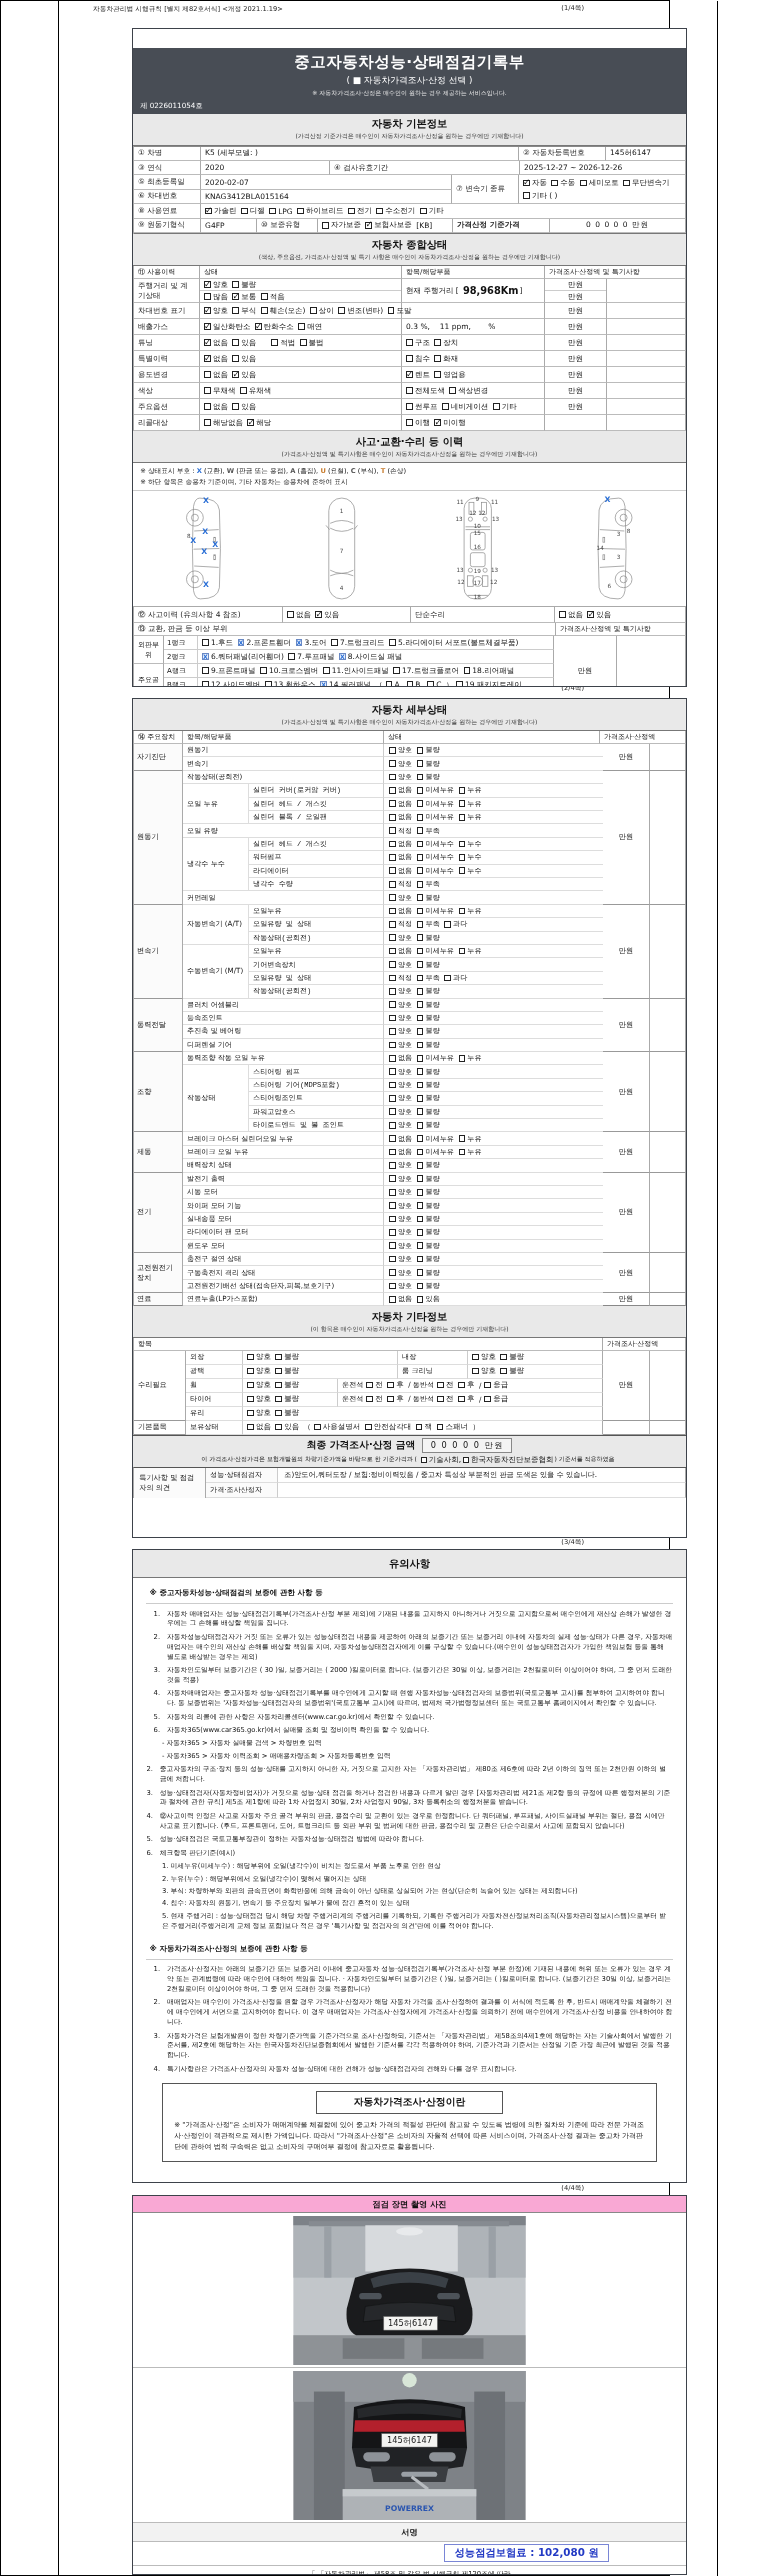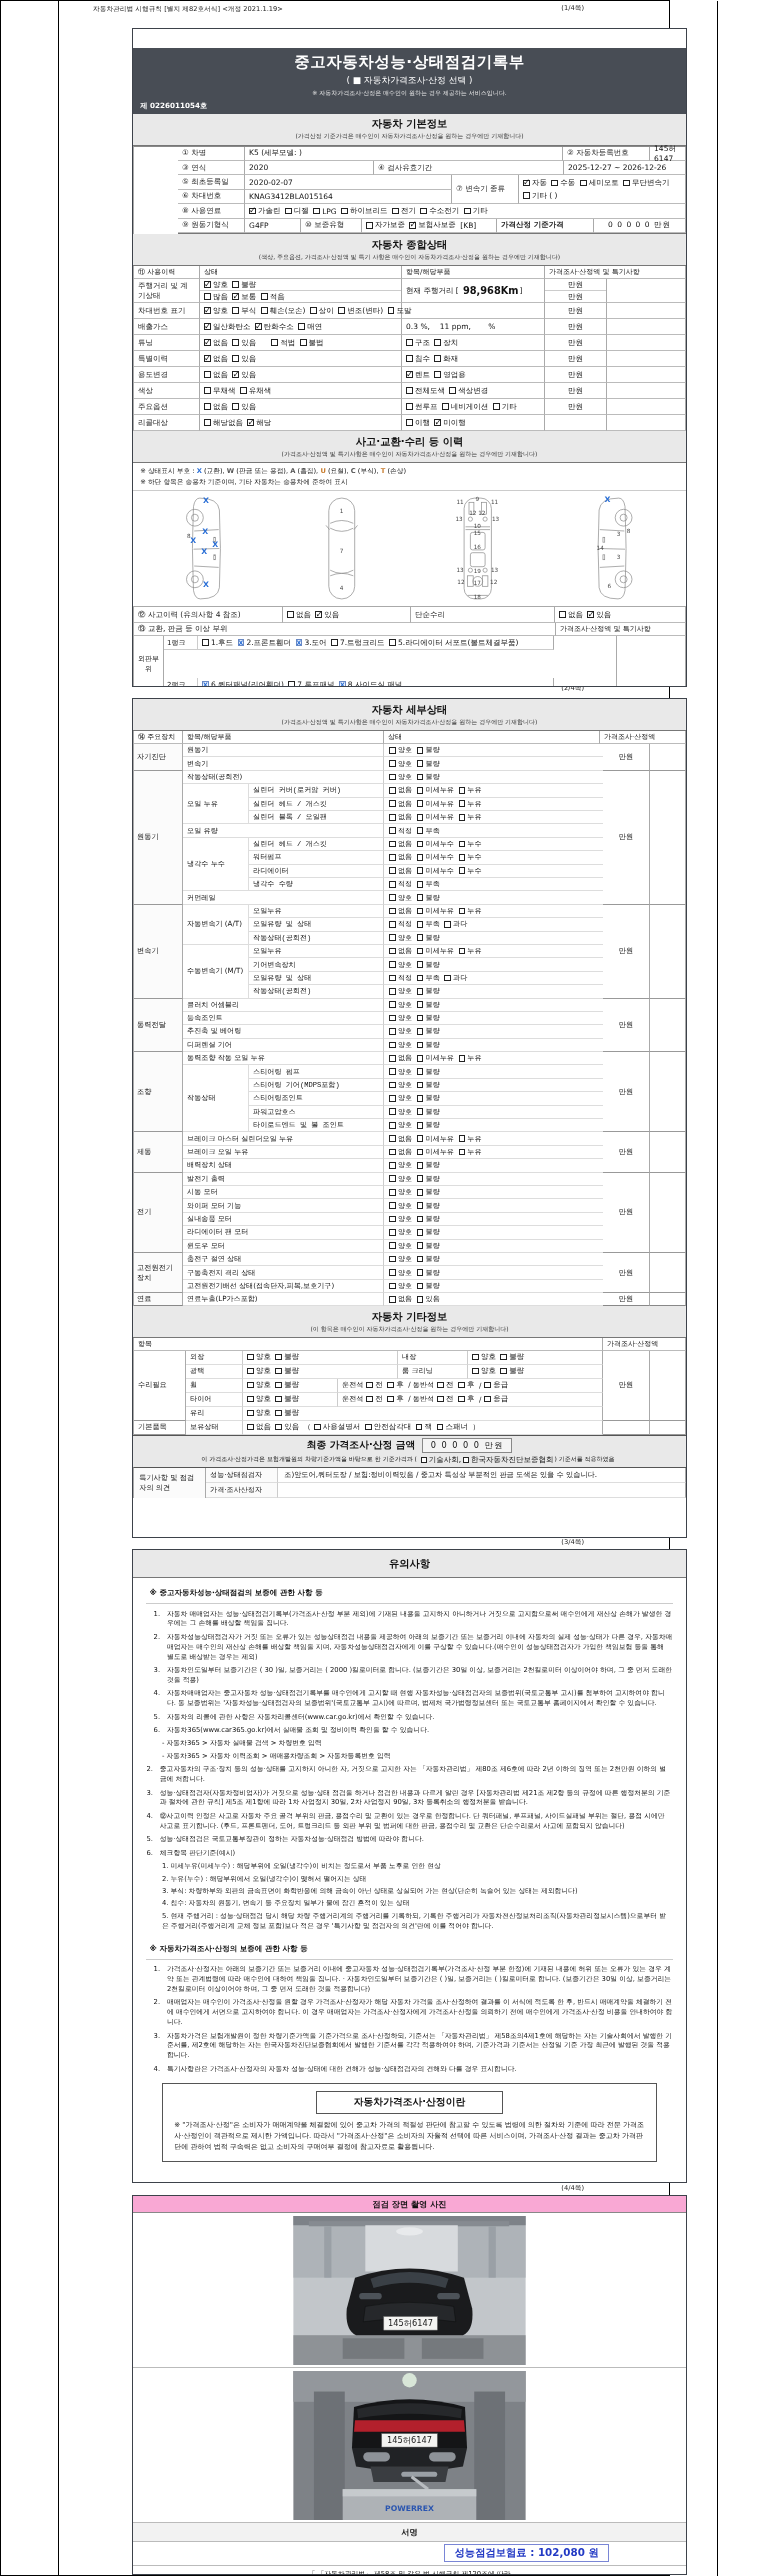--- a/index.html
+++ b/index.html
@@ -7,37 +7,37 @@
   .canvas{position:absolute;left:0;top:0;width:670px;height:2576px;border:0.5px solid #000;box-sizing:border-box;}
   .vframe{position:absolute;top:0;height:2576px;width:0;border-left:0.5px solid #000;}
   .reg-label{position:absolute;left:92px;top:4.1px;font-size:6.7px;color:#222;}
   .page-label{position:absolute;width:103px;text-align:right;right:85px;font-size:6.7px;color:#222;}
   .sheet{position:absolute;left:131px;width:555px;background:#fff;border:1.5px solid #3d424a;box-sizing:border-box;overflow:hidden;}
   
   .titleband{margin-top:19px;background:#484d55;color:#fff;padding:4.1px 7.2px 3.1px;}
   .tb-main{text-align:center;font-size:15.5px;font-weight:bold;letter-spacing:0.5px;}
   .tb-sub{text-align:center;font-size:8.8px;margin-top:2.1px;}
   .tb-note{text-align:center;font-size:6px;margin-top:1.5px;color:#e8e8e8;}
-  .tb-doc{font-size:7.2px;font-weight:bold;margin-top:3.1px;}
+  .tb-doc{font-size:7.2px;font-weight:normal;margin-top:3.1px;}
   .secband{background:#e9e9e9;border-bottom:1px solid #777;text-align:center;padding:3.6px 2.1px 3.1px;}
   .sb-t{font-size:10.3px;font-weight:bold;}
   .sb-n{font-size:6px;margin-top:1px;color:#333;}
   
   .cell{border-right:0.5px solid #aaa;border-bottom:0.5px solid #bbb;box-sizing:border-box;padding:1.5px 4.1px;display:flex;align-items:center;font-size:7.5px;}
   .lab{color:#222;}
   .cb{display:inline-flex;align-items:center;margin:0 4.6px 0 0;white-space:nowrap;}
   .bx{width:6.7px;height:6.7px;border:0.8px solid #222;background:#fff;position:relative;margin-right:2.1px;flex:0 0 6.7px;box-sizing:border-box;}
   .bx.ck::after{content:"✓";position:absolute;left:-1px;top:-3.6px;font-size:8.8px;font-weight:bold;color:#111;}
   .bx.xk{color:#2a6fd6;font-size:6.2px;font-weight:bold;display:flex;align-items:center;justify-content:center;background:#eaf0fb;border-color:#6a89c4;}
   .cl{font-size:7.5px;}
   .tk-text{margin-right:3.1px;}
   .tk-big{font-size:9.8px;font-weight:bold;margin:0 1px;}
   
   .btab{border-top:0.5px solid #888;border-left:0.5px solid #aaa;}
-  .brow{display:flex;height:14.4px;margin-left:44px;}
+  .brow{display:flex;height:14.4px;}
   .brow .cell{height:14.4px;}
   
   .o-head,.o-row{display:flex;border-left:0.5px solid #aaa;}
   .o-head .cell{background:#fff;font-size:7px;height:13.4px;}
   .o-label{width:66px;flex:0 0 66px;}
   .o-state{width:202px;flex:0 0 202px;padding:0!important;flex-direction:column;align-items:stretch!important;}
   .o-line{display:flex;align-items:center;padding:0 4.1px;flex:1;}
   .o-line + .o-line{border-top:0.5px solid #ccc;}
   .o-item{width:143px;flex:0 0 143px;}
   .o-price{width:62px;flex:0 0 62px;justify-content:center;padding:0!important;flex-direction:column;align-items:stretch!important;}
@@ -53,21 +53,21 @@
   .diag svg{height:105px;display:block;}
   .mark{position:absolute;transform:translate(-50%,-50%);color:#2a6fd6;font-weight:bold;font-size:7.7px;font-family:"DejaVu Sans",sans-serif;}
   .mark.num{color:#444;font-weight:normal;font-size:5.7px;}
   .accrow{display:flex;border-left:0.5px solid #aaa;height:15.5px;}
   
   .rt-head{display:flex;border-left:0.5px solid #aaa;height:13.4px;}
   .rt-body{display:flex;border-left:0.5px solid #aaa;}
   .rt-groups{flex:1;display:flex;flex-direction:column;}
   .rt-group{display:flex;}
   .rt-gl{width:30px;flex:0 0 30px;display:flex;align-items:center;justify-content:center;text-align:center;font-size:7px;border-right:0.5px solid #aaa;border-bottom:0.5px solid #bbb;padding:1px;box-sizing:border-box;}
-  .rt-rows{flex:1;display:flex;flex-direction:column;gap:28px;}
+  .rt-rows{flex:1;display:flex;flex-direction:column;}
   .rt-row{display:flex;}
   .rt-rank{width:34px;flex:0 0 34px;display:flex;align-items:center;padding-left:3.1px;font-size:7px;border-right:0.5px solid #ccc;border-bottom:0.5px solid #ccc;box-sizing:border-box;}
   .rt-items{flex:1;display:flex;flex-wrap:wrap;align-items:center;padding:1.5px 4.1px;border-bottom:0.5px solid #ccc;border-right:0.5px solid #aaa;box-sizing:border-box;font-size:7px;}
   .rt-price{width:62px;flex:0 0 62px;display:flex;align-items:center;justify-content:center;border-right:0.5px solid #aaa;border-bottom:0.5px solid #bbb;font-size:7.2px;}
   .rt-extra{width:68px;flex:0 0 68px;border-right:0.5px solid #aaa;border-bottom:0.5px solid #bbb;}
   
   .dt-head{display:flex;border-left:0.5px solid #aaa;height:13.4px;}
   .dt-group{display:flex;border-left:0.5px solid #aaa;}
   .dt-g{width:49px;flex:0 0 49px;display:flex;align-items:center;padding:1px 3.1px;font-size:7.2px;border-right:0.5px solid #aaa;border-bottom:0.5px solid #999;box-sizing:border-box;background:#fbfbfb;}
   .dt-rowswrap{flex:1;display:flex;flex-direction:column;}

